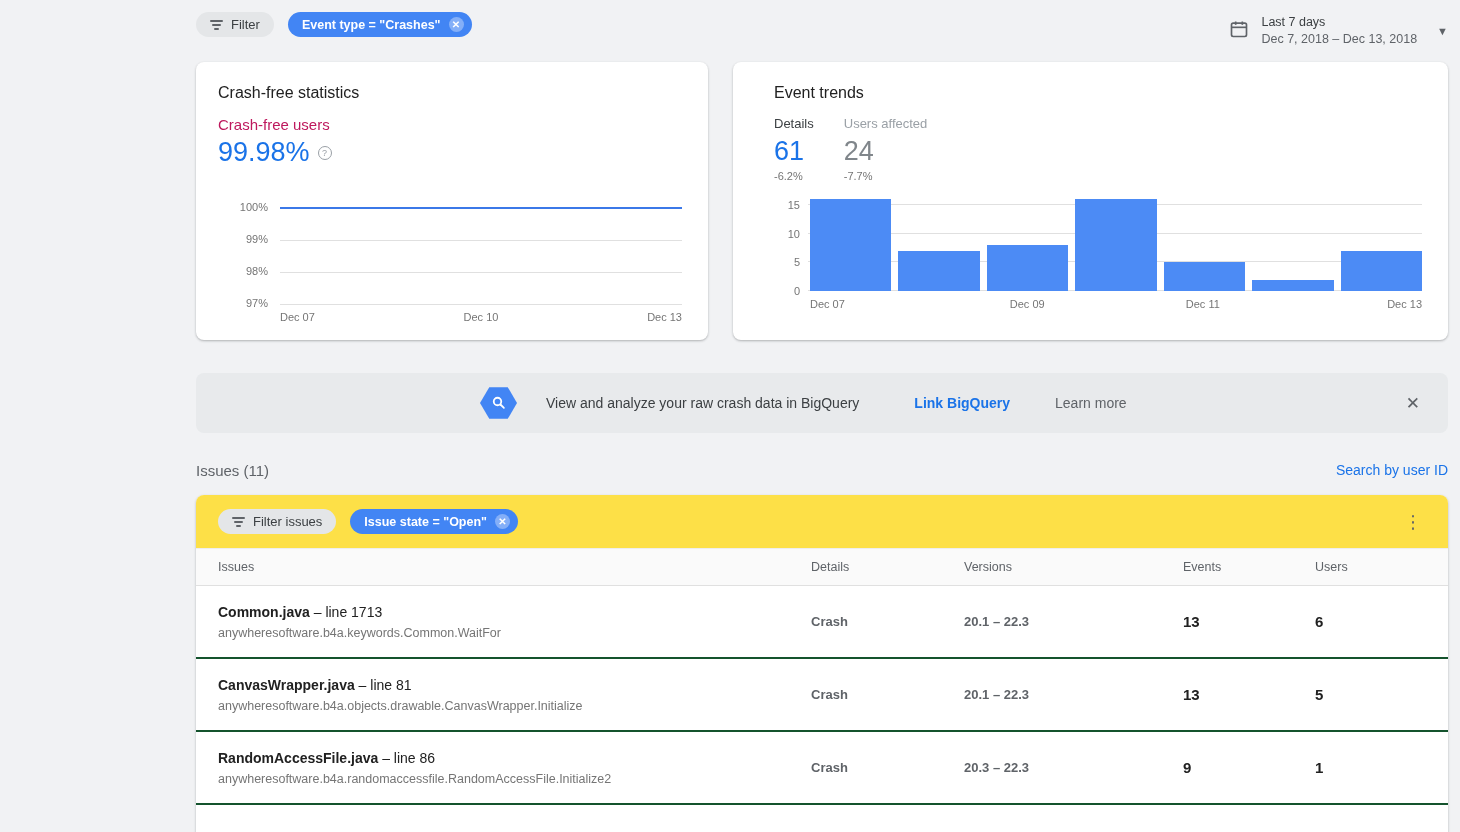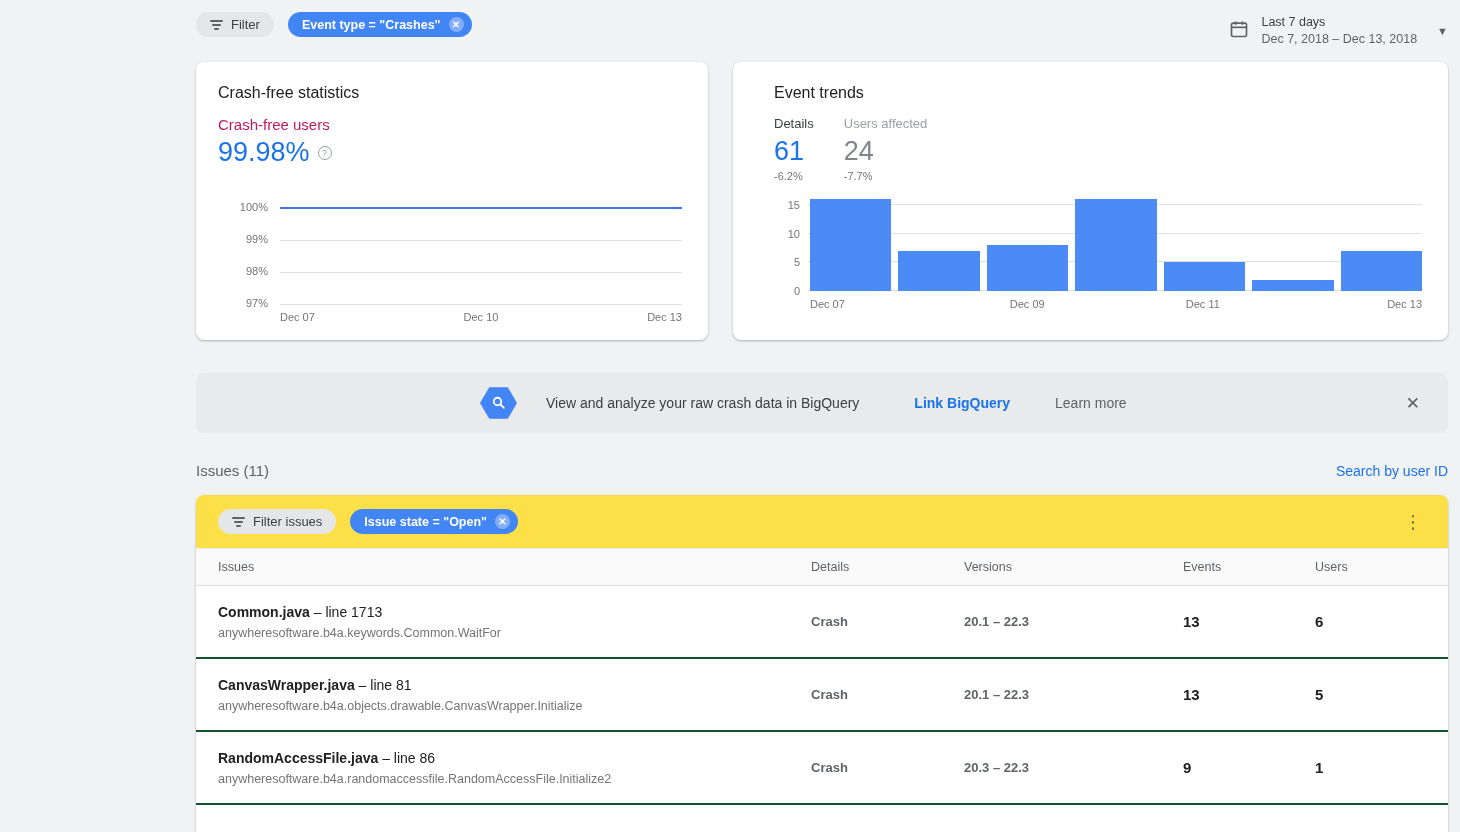--- a/index.html
+++ b/index.html
@@ -94,21 +94,21 @@
     margin-left:284px; width:37px; height:33px; background:#4285f4;
     clip-path:polygon(25% 2%, 75% 2%, 100% 50%, 75% 98%, 25% 98%, 0% 50%);
     display:inline-flex; align-items:center; justify-content:center; flex:none;
   }
   .banner-text { margin-left:29px; font-size:14px; color:#3c4043; }
   .banner-link { margin-left:55px; font-size:14px; font-weight:bold; color:#1a73e8; text-decoration:none; cursor:pointer; }
   .banner-learn { margin-left:45px; font-size:14px; color:#5f6368; text-decoration:none; cursor:pointer; }
   .banner-close { margin-left:auto; color:#5f6368; font-size:17px; cursor:pointer; }
 
   
-  .issues-head { display:flex; justify-content:space-between; align-items:flex-end; margin-top:29px; }
+  .issues-head { display:flex; justify-content:space-between; align-items:flex-start; margin-top:29px; }
   .issues-heading { font-size:15px; color:#5f6368; }
   .search-link { font-size:14px; color:#1a73e8; text-decoration:none; cursor:pointer; }
 
   .table-card {
     margin-top:16px; background:#fff; border-radius:8px 8px 0 0;
     box-shadow:0 1px 2px rgba(60,64,67,.25), 0 1px 3px rgba(60,64,67,.12);
   }
   .table-toolbar {
     display:flex; align-items:center; gap:14px;
     background:#fde047; border-radius:8px 8px 0 0;

